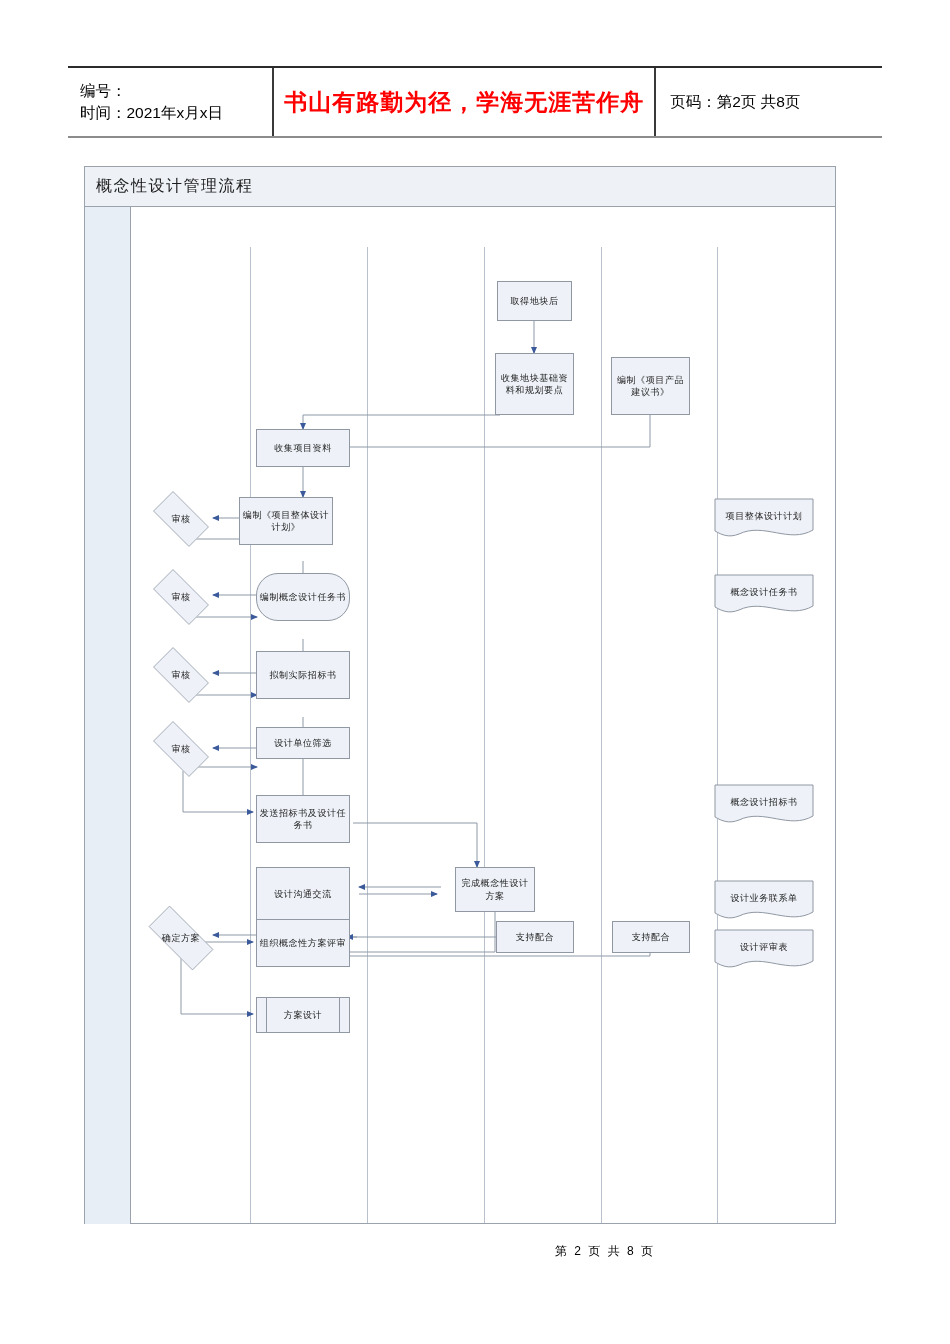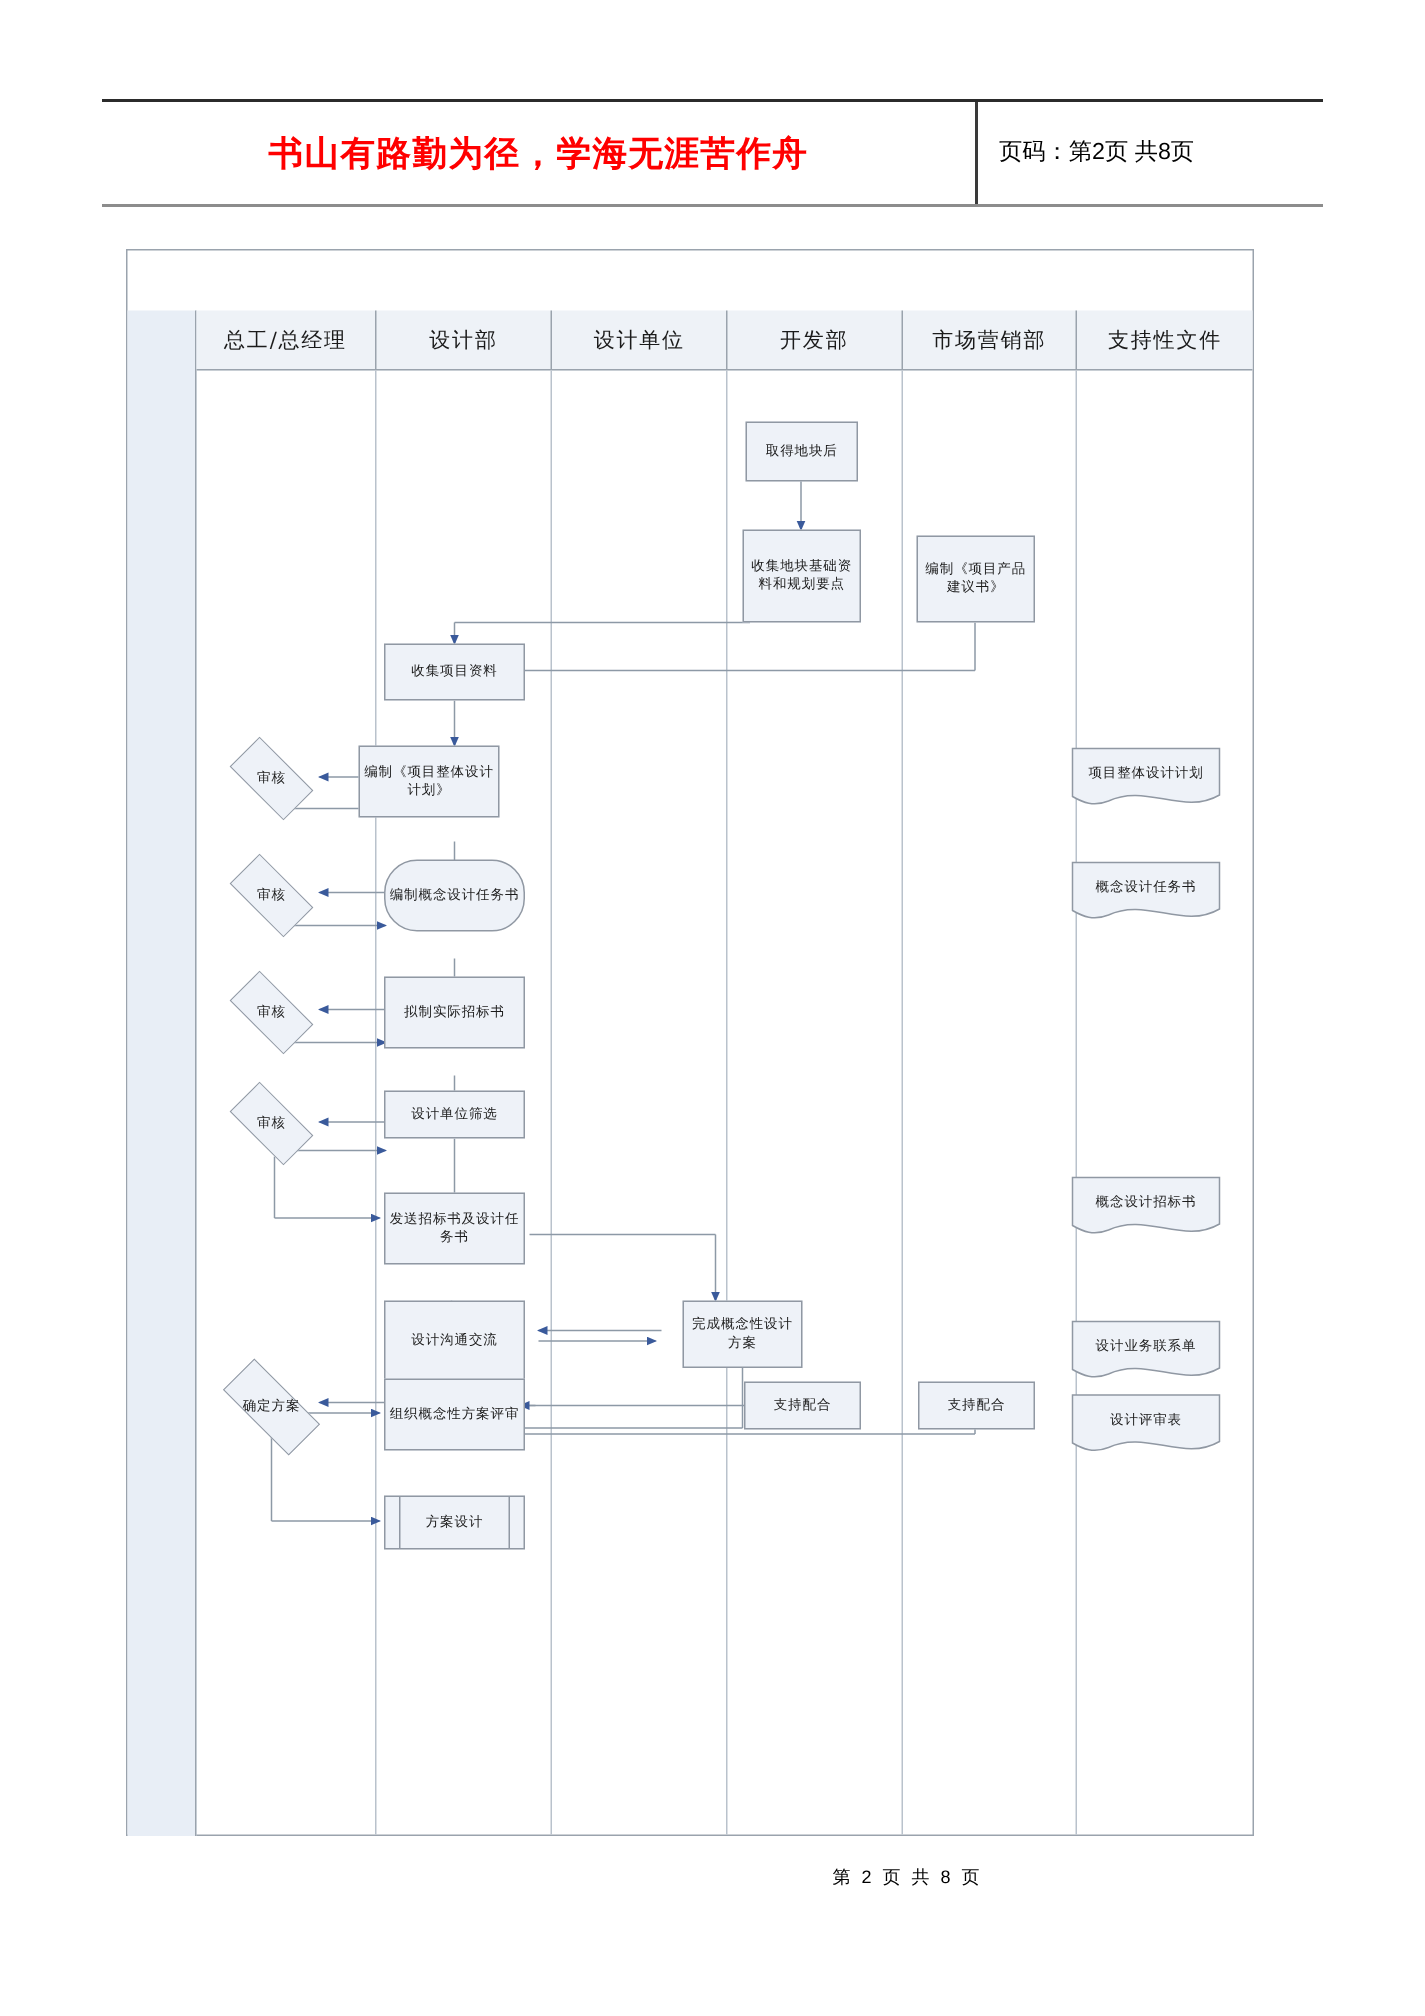--- a/index.html
+++ b/index.html
@@ -148,41 +148,40 @@
     position:absolute;left:0;top:1243px;width:950px;
     text-align:center;
     font-size:12px;color:#000;letter-spacing:2px;
     padding-left:260px;box-sizing:border-box;
   }
 </style>
 </head>
 <body>
 
 <div id="header-table">
+  <div class="hdr-cell" id="hdr-left">
+    <div class="hdr-line">编号：</div>
+    <div class="hdr-line">时间：2021年x月x日</div>
+  </div>
   <div class="hdr-cell" id="hdr-mid">
     <div id="hdr-motto">书山有路勤为径，学海无涯苦作舟</div>
   </div>
   <div class="hdr-cell" id="hdr-right">
     <div class="hdr-line">页码：第2页 共8页</div>
   </div>
 </div>
 
 <div id="flow-frame">
 
+  <div id="flow-title-bar">
+    <div id="flow-title">概念性设计管理流程</div>
+  </div>
 
   <div id="lane-strip"></div>
 
-  <div id="lane-head-row">
-    <div class="lane-head" style="width:120px">总工/总经理</div>
-    <div class="lane-head" style="width:118px">设计部</div>
-    <div class="lane-head" style="width:117px">设计单位</div>
-    <div class="lane-head" style="width:117px">开发部</div>
-    <div class="lane-head" style="width:117px">市场营销部</div>
-    <div class="lane-head" style="width:117px">支持性文件</div>
-  </div>
 
   <div id="lane-body-row">
     <div class="lane-body" style="width:120px"></div>
     <div class="lane-body" style="width:118px"></div>
     <div class="lane-body" style="width:117px"></div>
     <div class="lane-body" style="width:117px"></div>
     <div class="lane-body" style="width:117px"></div>
     <div class="lane-body" style="width:117px"></div>
   </div>
 

